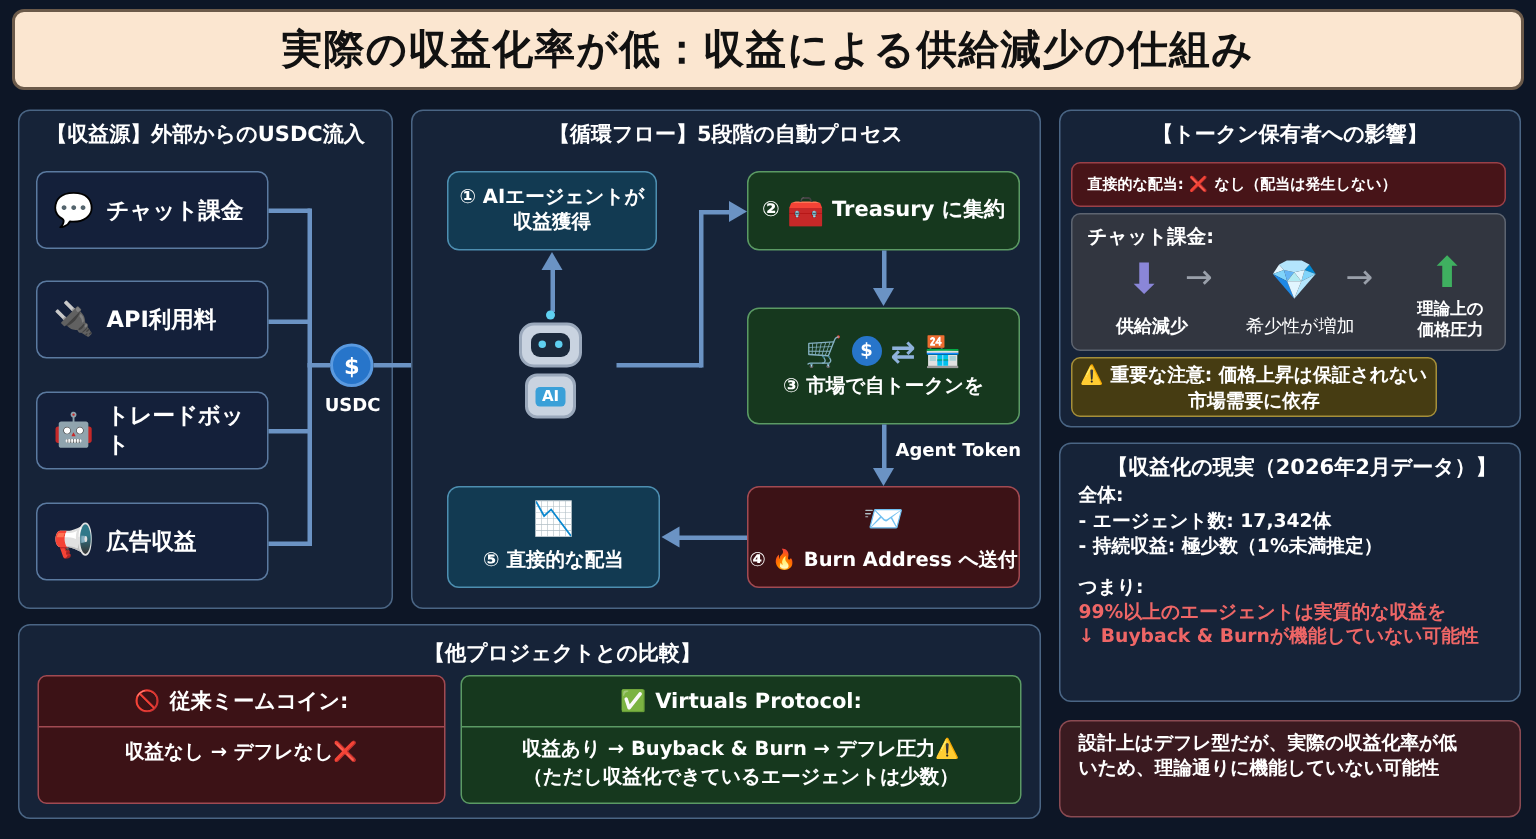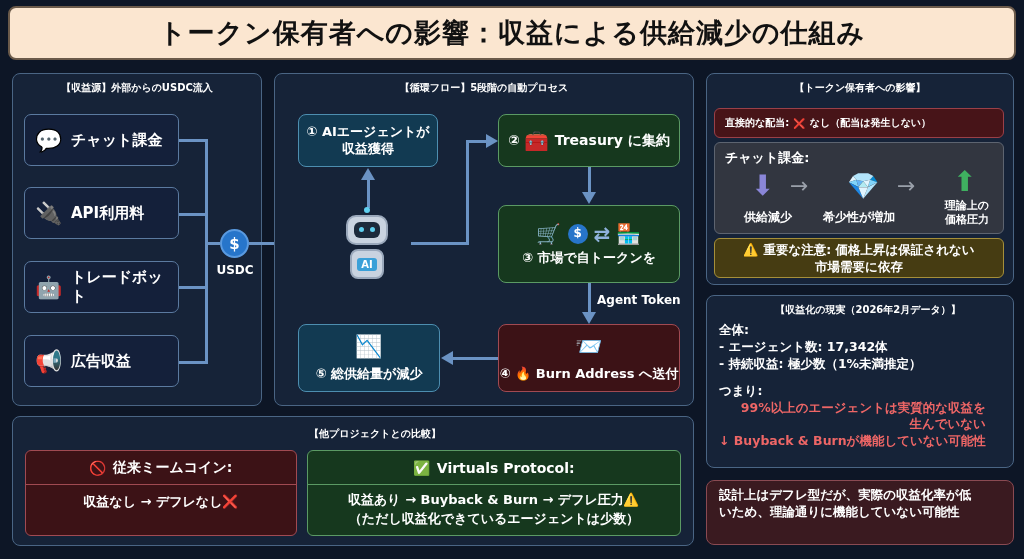--- a/index.html
+++ b/index.html
@@ -15,21 +15,21 @@
     left: 8px; top: 6px; width: 1008px; height: 54px;
     background: #fbe6d0; border: 2px solid #6b5a4a; border-radius: 8px;
     display: flex; align-items: center; justify-content: center;
     color: #111; font-weight: bold; font-size: 27px; letter-spacing: 1px;
   }
   .panel {
     background: #162338; border: 1.5px solid #4a6584; border-radius: 8px;
   }
   .panel-title {
     position: absolute; left: 0; right: 0; text-align: center;
-    font-weight: bold; font-size: 10px; color: #fff;
+    font-weight: bold; font-size: 14px; color: #fff;
   }
   .src-box {
     position: absolute; left: 24px; width: 155px; height: 52px;
     background: #14203a; border: 1.5px solid #5b7aa0; border-radius: 7px;
     display: flex; align-items: center; padding-left: 10px; gap: 8px;
     font-weight: bold; font-size: 15px;
   }
   .src-icon { font-size: 22px; width: 28px; text-align: center; }
   .line { position: absolute; background: #6b93c4; }
   .flow-box {
@@ -45,45 +45,45 @@
     position: absolute; left: 714px; top: 108px; width: 290px; height: 30px;
     background: #471418; border: 1.5px solid #9a4048; border-radius: 6px;
     display: flex; align-items: center; padding-left: 10px;
     font-weight: bold; font-size: 10px;
   }
   .impact-grey {
     position: absolute; left: 714px; top: 142px; width: 290px; height: 92px;
     background: #323640; border: 1.5px solid #5d6470; border-radius: 6px;
   }
   .impact-yellow {
-    position: absolute; left: 714px; top: 238px; width: 290px; height: 40px;
+    position: absolute; left: 714px; top: 238px; width: 244px; height: 40px;
     background: #463c12; border: 1.5px solid #a58f3a; border-radius: 6px;
     text-align: center; font-weight: bold; font-size: 12.5px; line-height: 1.35;
     padding-top: 3px;
   }
   .reality-text { font-weight: bold; font-size: 12.5px; line-height: 1.35; }
-  .red-text { color: #ee6666; text-align: right; }
+  .red-text { color: #ee6666; }
   .cmp-box { position: absolute; border-radius: 6px; }
   .cmp-head {
     height: 34px; display: flex; align-items: center; justify-content: center;
     font-weight: bold; font-size: 14px; gap: 6px;
   }
   .cmp-body {
     text-align: center; font-weight: bold; font-size: 13px; line-height: 1.45; padding-top: 8px;
   }
   .note-box {
     position: absolute; left: 706px; top: 480px; width: 308px; height: 65px;
     background: #3a1a20; border: 1.5px solid #8a4a52; border-radius: 8px;
     padding: 6px 12px; font-weight: bold; font-size: 12.5px; line-height: 1.35;
   }
 </style>
 </head>
 <body>
 
-<div class="abs title-bar">トークン保有者への影響：収益による供給減少の仕組み</div>
+<div class="abs title-bar">実際の収益化率が低：収益による供給減少の仕組み</div>
 
 <div class="abs panel" style="left:12px; top:73px; width:250px; height:333px;">
   <div class="panel-title" style="top:7px;">【収益源】外部からのUSDC流入</div>
 </div>
 <div class="src-box" style="top:114px;">
   <span class="src-icon">💬</span>
   <span>チャット課金</span>
 </div>
 <div class="src-box" style="top:187px;">
   <span class="src-icon">🔌</span>
@@ -164,38 +164,38 @@
 
 <div class="flow-box red-box" style="left:498px; top:324px; width:182px; height:68px;">
   <div style="font-size:22px; margin-bottom:4px;">📨</div>
   <div style="font-size:13px;"><span>④</span> <span>🔥</span> <span>Burn Address へ送付</span></div>
 </div>
 <div class="line" style="left:452px; top:357px; width:46px; height:3px;"></div>
 <div class="arrow-head" style="left:441px; top:351px; border-right:12px solid #6b93c4; border-top:7px solid transparent; border-bottom:7px solid transparent;"></div>
 
 <div class="flow-box blue-box" style="left:298px; top:324px; width:142px; height:68px;">
   <div style="font-size:22px; margin-bottom:4px;">📉</div>
-  <div><span>⑤</span> <span>総供給量が減少</span></div>
+  <div><span>⑤</span> <span>直接的な配当</span></div>
 </div>
 
 <div class="abs panel" style="left:706px; top:73px; width:308px; height:212px;">
   <div class="panel-title" style="top:7px;">【トークン保有者への影響】</div>
 </div>
 <div class="impact-red">
   <span>直接的な配当:</span>
   <span style="margin:0 4px;">❌</span>
   <span>なし（配当は発生しない）</span>
 </div>
 <div class="impact-grey">
   <div style="position:absolute; left:10px; top:6px; font-weight:bold; font-size:13px;">チャット課金:</div>
   <div style="position:absolute; left:36px; top:26px; font-size:28px; color:#8a86d8;">⬇</div>
   <div style="position:absolute; left:18px; top:66px; width:70px; text-align:center; font-weight:bold; font-size:12px;">供給減少</div>
   <div style="position:absolute; left:75px; top:30px; font-size:22px; color:#9aa0aa;">→</div>
   <div style="position:absolute; left:132px; top:28px; font-size:26px;">💎</div>
-  <div style="position:absolute; left:108px; top:66px; width:80px; text-align:left; font-weight:bold; font-size:12px;">希少性が増加</div>
+  <div style="position:absolute; left:108px; top:66px; width:80px; text-align:right; font-weight:normal; font-size:12px;">希少性が増加</div>
   <div style="position:absolute; left:182px; top:30px; font-size:22px; color:#9aa0aa;">→</div>
   <div style="position:absolute; left:238px; top:22px; font-size:28px; color:#3fb060;">⬆</div>
   <div style="position:absolute; left:218px; top:56px; width:68px; text-align:center; font-weight:bold; font-size:11px; line-height:1.25;">
     <div>理論上の</div>
     <div>価格圧力</div>
   </div>
 </div>
 <div class="impact-yellow">
   <div><span>⚠️</span> <span>重要な注意: 価格上昇は保証されない</span></div>
   <div>市場需要に依存</div>
@@ -203,21 +203,20 @@
 
 <div class="abs panel" style="left:706px; top:295px; width:308px; height:173px;">
   <div class="panel-title" style="top:7px;padding-left:16px;">【収益化の現実（2026年2月データ）】</div>
   <div class="reality-text" style="position:absolute; left:12px; top:26px;">
     <div>全体:</div>
     <div>- エージェント数: 17,342体</div>
     <div>- 持続収益: 極少数（1%未満推定）</div>
     <div style="height:10px;"></div>
     <div>つまり:</div>
     <div class="red-text">99%以上のエージェントは実質的な収益を</div>
-    <div class="red-text">生んでいない</div>
     <div class="red-text">↓ Buyback &amp; Burnが機能していない可能性</div>
   </div>
 </div>
 
 <div class="abs panel" style="left:12px; top:416px; width:682px; height:130px;">
   <div class="panel-title" style="top:10px;margin-left:44px;">【他プロジェクトとの比較】</div>
 </div>
 <div class="cmp-box" style="left:25px; top:450px; width:272px; height:86px; background:#3c1216; border:1.5px solid #a14a52;">
   <div class="cmp-head" style="border-bottom:1.5px solid #a14a52;">
     <span>🚫</span>

